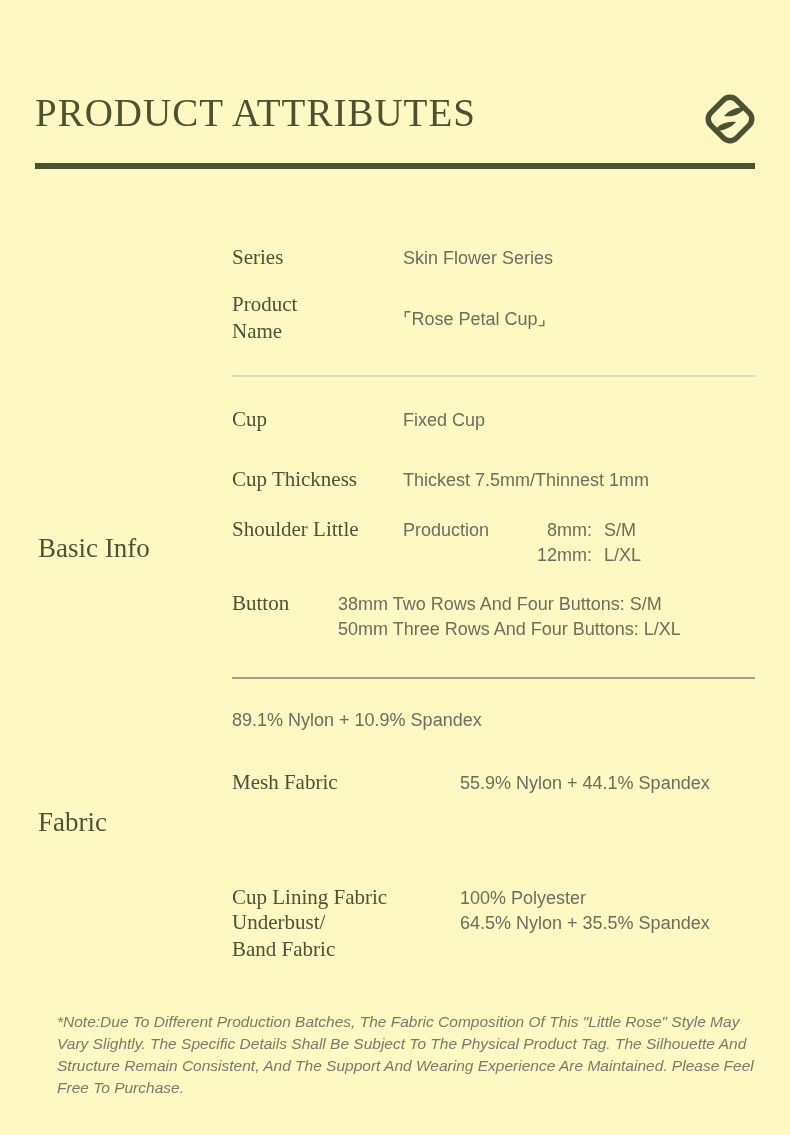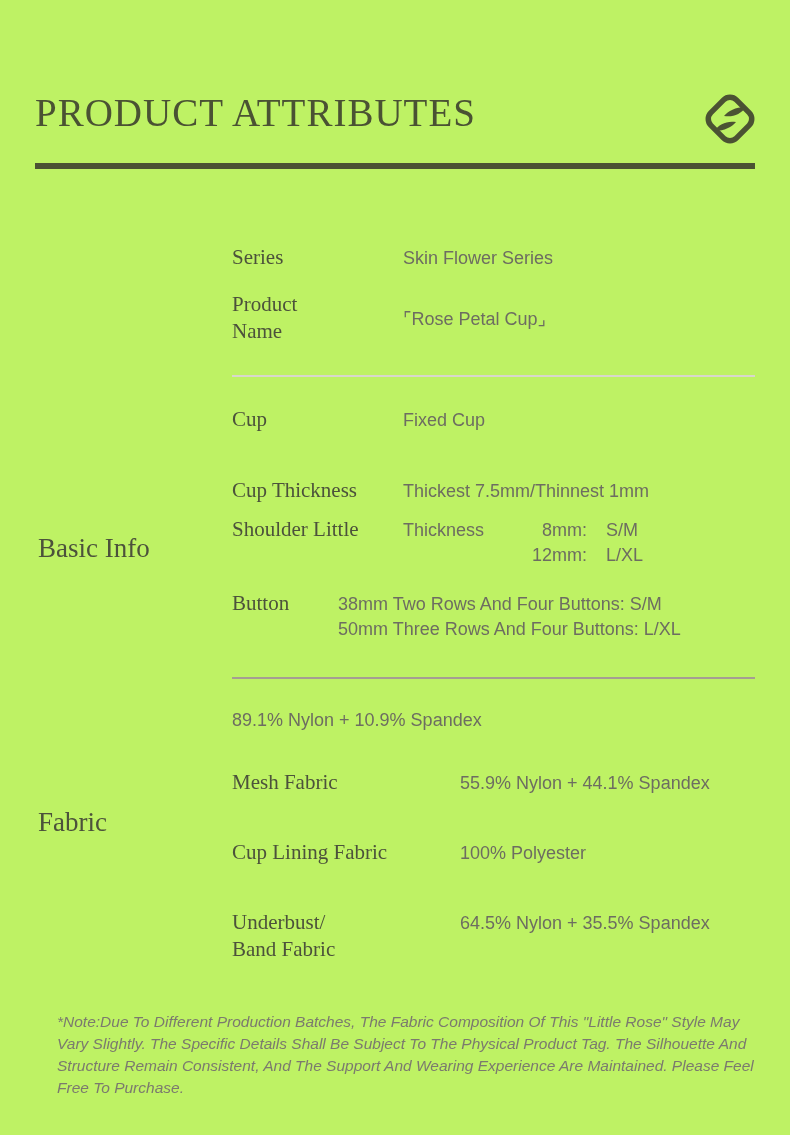--- a/index.html
+++ b/index.html
@@ -1,18 +1,18 @@
 <!DOCTYPE html>
 <html><head>
 <meta charset="utf-8">
 <style>
   * { margin:0; padding:0; box-sizing:border-box; }
   body { background:#ffffff; font-family:"Liberation Sans","DejaVu Sans",sans-serif; }
   .page{
-    position:relative; width:790px; height:1135px; background:#bef264;
+    position:relative; width:790px; height:1135px; background:#fef9c3;
     overflow:hidden; margin:0 auto;
   }
   
   .title{
     position:absolute; left:35px; top:90px;
     font-family:"Liberation Serif","DejaVu Serif",serif;
     font-size:39px; font-weight:500; letter-spacing:1px;
     color:#4a5233; white-space:nowrap;
   }
   .logo{ position:absolute; left:701px; top:90px; width:58px; height:58px; display:block; }
@@ -41,21 +41,21 @@
   }
   .w-std{ width:171px; }
   .w-btn{ width:106px; }
   .w-fab{ width:228px; }
   .rvalue{
     font-size:18px; line-height:25px; color:#6d6d61; padding-top:2px;
   }
   .strap{ display:flex; }
   .strap-grid{
     display:grid; grid-template-columns:auto auto;
-    column-gap:19px; margin-left:48px;
+    column-gap:12px; margin-left:48px;
   }
   .ssize{ text-align:right; }
 
   .divider{ position:absolute; left:232px; width:523px; }
   #div-1{ top:375px; height:2px; background:#d8d7cc; }
   #div-2{ top:677px; height:1.5px; background:#a59e92; }
 
   .note{
     position:absolute; left:57px; top:1011px; width:702px;
     font-size:15.5px; line-height:22px; color:#7b7a6e;font-style:italic;
@@ -90,28 +90,28 @@
 Name</div>
     <div class="rvalue">⌜Rose Petal Cup⌟</div>
   </div>
 
   <div class="divider" id="div-1"></div>
 
   <div class="row" style="top:406px">
     <div class="rlabel w-std">Cup</div>
     <div class="rvalue">Fixed Cup</div>
   </div>
-  <div class="row" style="top:477px">
+  <div class="row" style="top:466px">
     <div class="rlabel w-std">Cup Thickness</div>
     <div class="rvalue">Thickest 7.5mm/Thinnest 1mm</div>
   </div>
   <div class="row top" style="top:516px">
     <div class="rlabel w-std">Shoulder Little</div>
     <div class="rvalue strap">
-      <span>Thickness</span>
+      <span>Production</span>
       <span class="strap-grid">
         <span class="ssize">8mm:</span>
         <span>S/M</span>
         <span class="ssize">12mm:</span>
         <span>L/XL</span>
       </span>
     </div>
   </div>
   <div class="row top" style="top:590px">
     <div class="rlabel w-btn">Button</div>
@@ -123,21 +123,21 @@
 
   <div class="divider" id="div-2"></div>
 
   <div class="row" style="top:706px">
     <div class="rvalue">89.1% Nylon + 10.9% Spandex</div>
   </div>
   <div class="row" style="top:769px">
     <div class="rlabel w-fab">Mesh Fabric</div>
     <div class="rvalue">55.9% Nylon + 44.1% Spandex</div>
   </div>
-  <div class="row" style="top:839px">
+  <div class="row" style="top:884px">
     <div class="rlabel w-fab">Cup Lining Fabric</div>
     <div class="rvalue">100% Polyester</div>
   </div>
   <div class="row top" style="top:909px">
     <div class="rlabel w-fab">Underbust/
 Band Fabric</div>
     <div class="rvalue">64.5% Nylon + 35.5% Spandex</div>
   </div>
 
   <p class="note">*Note:Due To Different Production Batches, The Fabric Composition Of This "Little Rose" Style May Vary Slightly. The Specific Details Shall Be Subject To The Physical Product Tag. The Silhouette And Structure Remain Consistent, And The Support And Wearing Experience Are Maintained. Please Feel Free To Purchase.</p>

